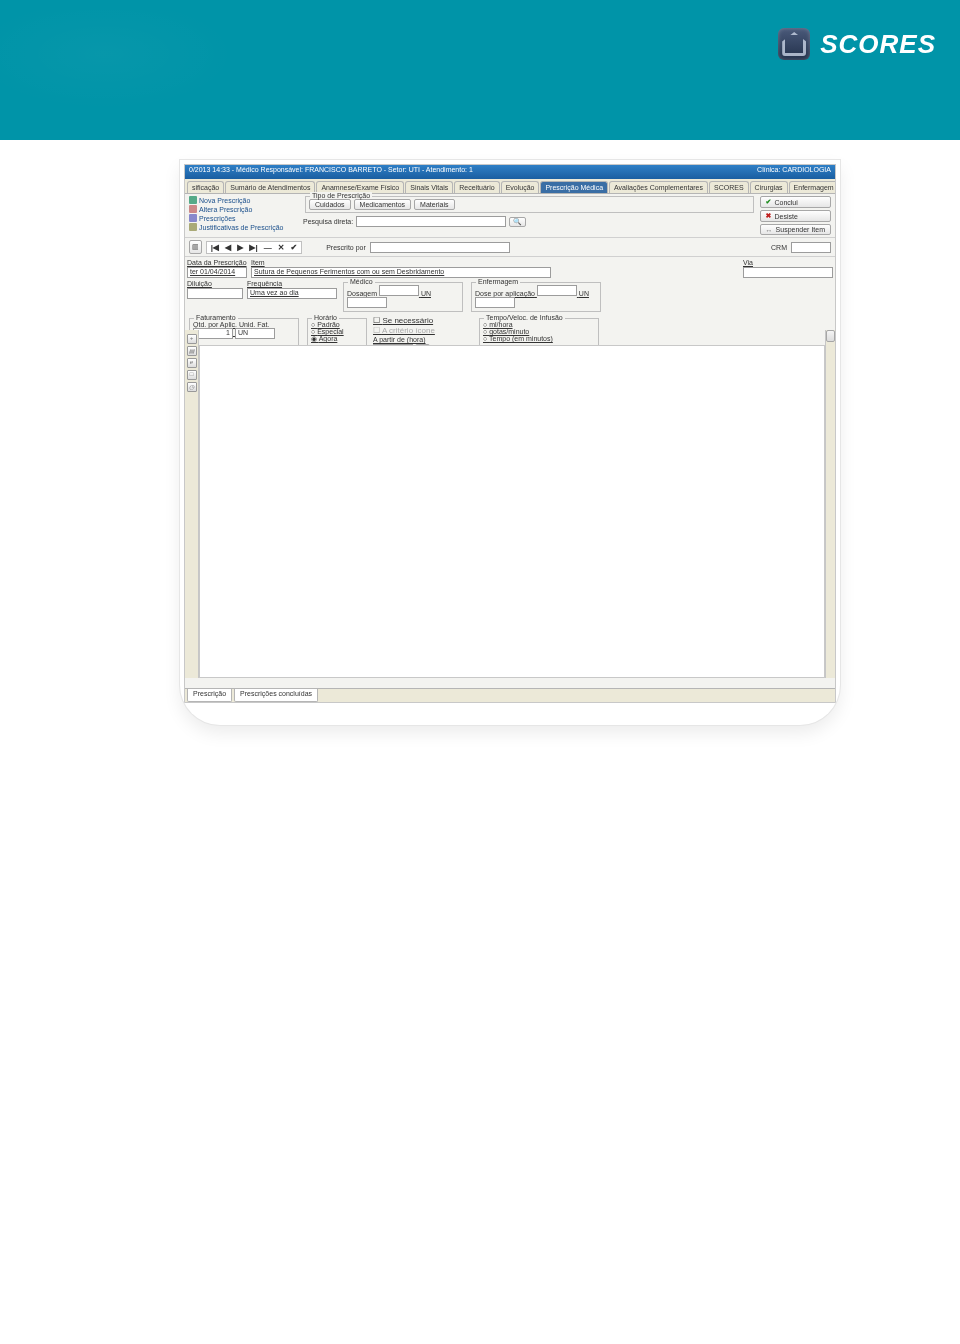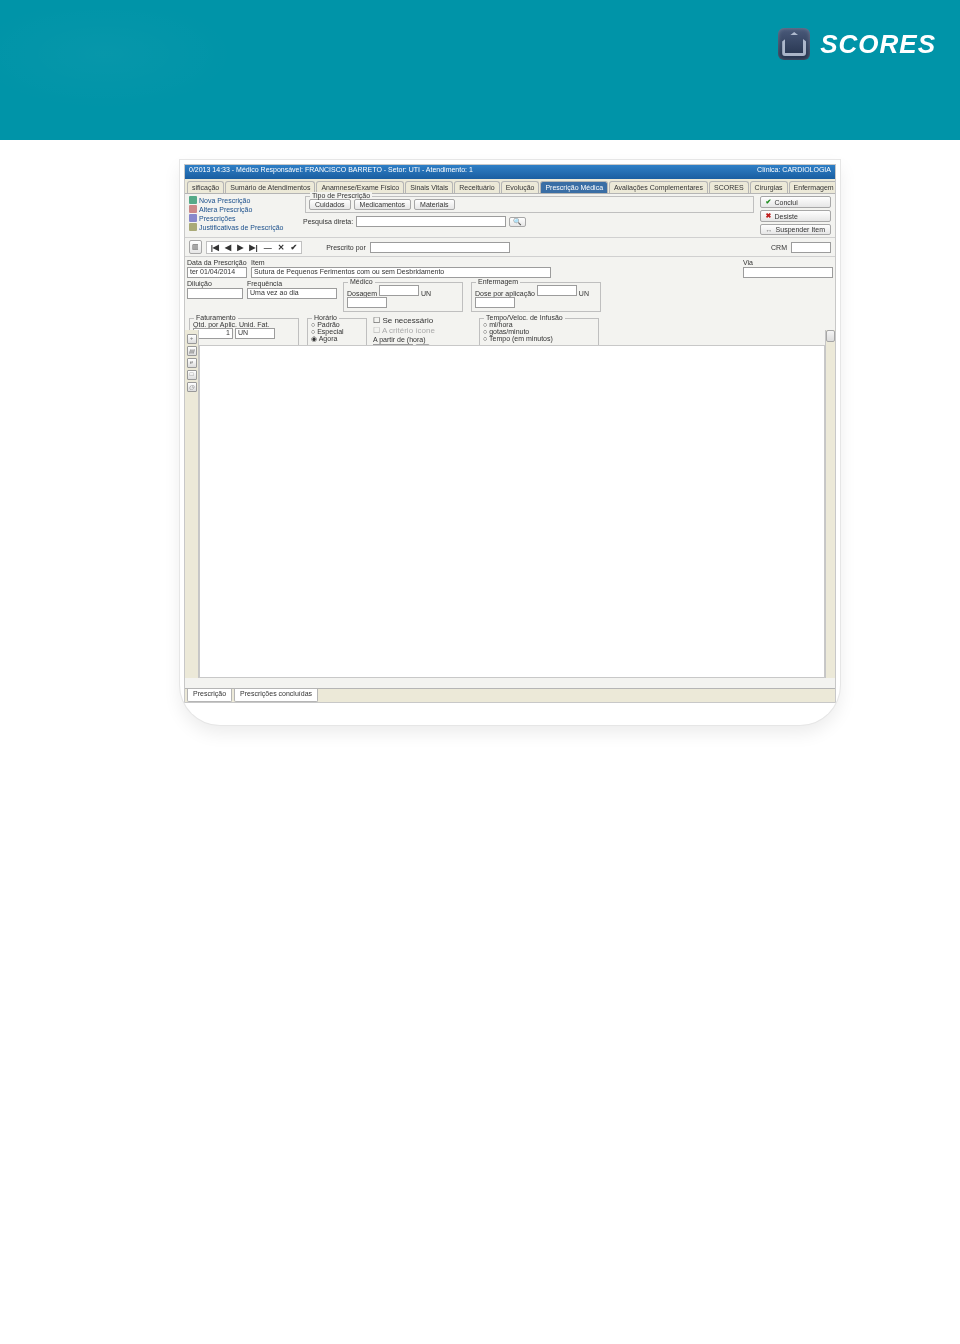--- a/index.html
+++ b/index.html
@@ -123,21 +123,21 @@
   .ss-col { display:flex; flex-direction:column; gap:1px; }
   .ss-link { color:#1a4f8b; display:flex; align-items:center; gap:2px; font-size:7px; }
   .ss-link .ico { width:8px; height:8px; background:#5a8; border-radius:1px; }
   .ss-fieldset { border:1px solid #bfbfbf; padding:2px 3px; margin:2px; font-size:7px; position:relative;}
   .ss-fieldset .lgd{position:absolute;top:-5px;left:4px;background:#f3f3f0;padding:0 2px;}
   .ss-input { display:inline-block; background:#fff; border:1px solid #9c9c9c; height:11px; min-width:40px; font-size:7px; padding:0 2px;}
   .ss-btn-right { display:flex; flex-direction:column; gap:2px; margin-left:auto;}
   .ss-btn { display:flex; align-items:center; gap:3px; border:1px solid #a7a7a7; background:linear-gradient(#fefefe,#e6e6e6); padding:1px 5px; border-radius:2px; font-size:7px; }
   .ss-btn .chk{color:#1a8a1a;font-weight:bold;} .ss-btn .x{color:#c02020;font-weight:bold;} .ss-btn .arr{color:#777;}
   .ss-form-area { padding:2px; }
-  .ss-row { display:flex; gap:4px; margin-bottom:2px; }
+  .ss-row { display:flex; gap:4px; margin-bottom:2px;text-decoration:underline; }
   .ss-lbl { font-size:7px; color:#333;}
   .ss-radio-col{display:flex;flex-direction:column;font-size:7px;gap:0;}
   .ss-gridhead{display:flex;background:#ece9d8;border:1px solid #b5b5b5;font-size:7px;}
   .ss-gridhead span{padding:1px 3px;border-right:1px solid #b5b5b5;}
   .ss-gridrow{display:flex;background:#fff;border:1px solid #d8d8d8;border-top:none;font-size:7px;}
   .ss-gridrow span{padding:1px 3px;border-right:1px solid #e8e8e8;}
   .ss-leftbar{position:absolute;left:0;top:165px;bottom:24px;width:14px;background:#ece9d8;border-right:1px solid #c6c6c6;display:flex;flex-direction:column;gap:2px;padding-top:4px;align-items:center;}
   .ss-leftbar i{width:10px;height:10px;border:1px solid #999;background:linear-gradient(#fff,#ddd);border-radius:1px;font-size:6px;text-align:center;color:#777;}
   .ss-whitearea{position:absolute;left:14px;right:10px;top:180px;bottom:24px;background:#fff;border:1px solid #c8c8c8;}
   .ss-scrollbar{position:absolute;right:0;top:165px;bottom:24px;width:10px;background:#ece9d8;border-left:1px solid #c6c6c6;}

